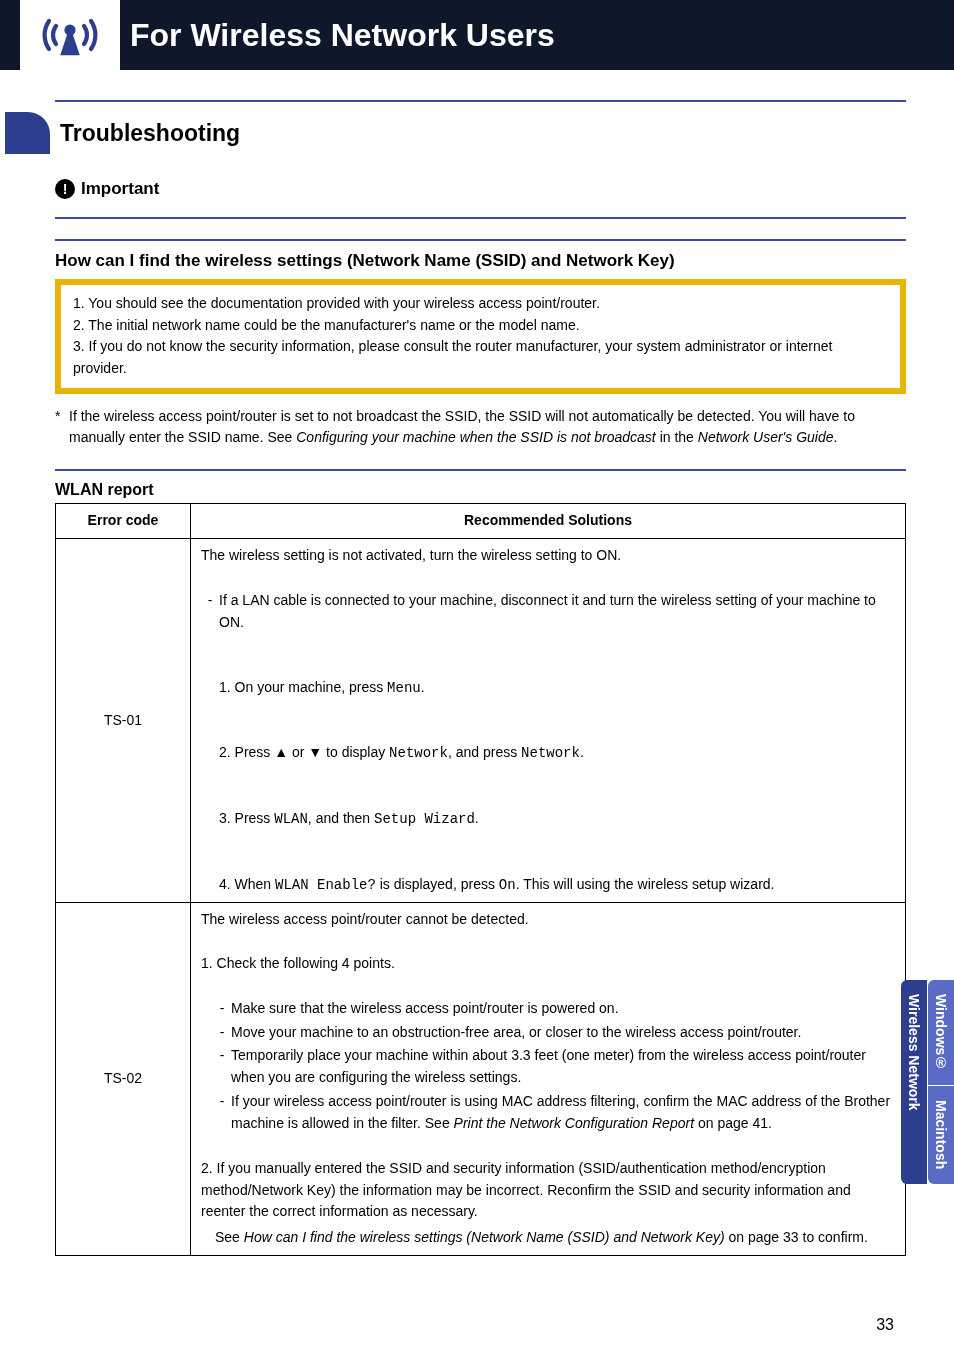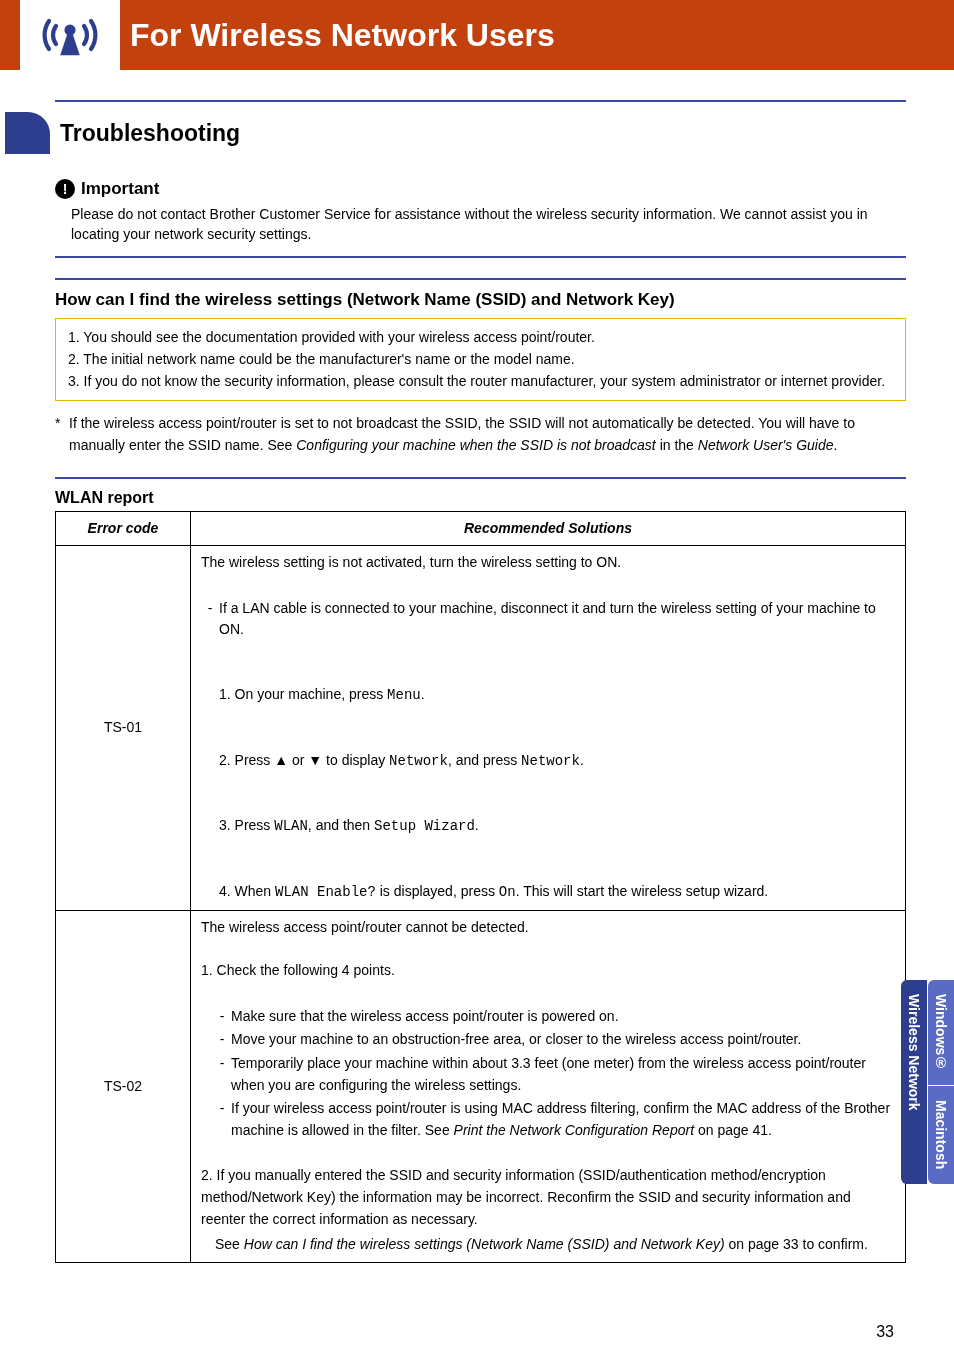--- a/index.html
+++ b/index.html
@@ -5,21 +5,21 @@
   * { box-sizing: border-box; margin: 0; padding: 0; }
   body {
     font-family: Arial, Helvetica, sans-serif;
     font-size: 14px;
     color: #000;
     background: #fff;
     width: 954px;
     position: relative;
   }
   .header-band {
-    background: #c2410c;
+    background: #0f172a;
     height: 70px;
     display: flex;
     align-items: center;
     padding-left: 20px;
     position: relative;
   }
   .header-icon {
     width: 100px;
     height: 70px;
     background: #fff;
@@ -81,42 +81,42 @@
     display:inline-flex; align-items:center; justify-content:center;
     font-size:14px; margin-right:6px;
   }
   .important-text { padding-left: 16px; line-height: 1.4; }
   .sub-heading {
     font-size: 17px;
     font-weight: bold;
     margin: 6px 0 8px 0;
   }
   .framed-box {
-    border: 1px solid #eab308;
+    border: 6px solid #eab308;
     padding: 8px 12px;
     margin-bottom: 12px;
     line-height: 1.55;
   }
   .bullets { padding-left: 0; line-height: 1.55; }
   .bullets li { list-style: none; margin-bottom: 4px; }
   .bullets .ast { display:inline-block; width: 14px; }
   .wlan-heading { font-size: 16px; font-weight: bold; margin-bottom: 4px; }
   .wlan-intro { line-height: 1.45; margin-bottom: 10px; }
   table.err {
     width: 100%;
     border-collapse: collapse;
     font-size: 14px;
   }
   table.err th, table.err td {
     border: 1px solid #000;
     padding: 6px 10px;
     vertical-align: top;
     line-height: 1.55;
   }
-  table.err th { font-weight: bold; text-align: center; font-style: italic; }
+  table.err th { font-weight: bold; text-align: center; }
   table.err td.code { text-align: center; vertical-align: middle; width: 135px; }
   .mono { font-family: "Courier New", monospace; }
   .dash-item { display:flex; margin: 2px 0; }
   .dash-item .dash { width: 18px; flex: 0 0 18px; text-align:center; }
   .dash-item .txt { flex: 1; }
   .num-item { padding-left: 8px; margin-top: 43px; }
   .italic { font-style: italic; }
 
   .side-tabs {
     position: absolute;
@@ -169,21 +169,20 @@
   <div class="section-heading-row">
     <div class="section-marker"></div>
     <div class="section-heading">Troubleshooting</div>
   </div>
 
   <div class="important-box">
     <div class="important-label">
       <span class="bang">!</span>
       <span>Important</span>
     </div>
-    <div class="important-text">Please do not contact Brother Customer Service for assistance without the wireless security information. We cannot assist you in locating your network security settings.</div>
   </div>
 
   <hr class="divider">
   <div class="sub-heading">How can I find the wireless settings (Network Name (SSID) and Network Key)</div>
 
   <div class="framed-box">
     <div>1. You should see the documentation provided with your wireless access point/router.</div>
     <div>2. The initial network name could be the manufacturer's name or the model name.</div>
     <div style="padding-left:0; text-indent:0;">3. If you do not know the security information, please consult the router manufacturer, your system administrator or internet provider.</div>
   </div>
@@ -220,21 +219,21 @@
           <div class="num-item" style="padding-left:18px;">
             <span>1. On your machine, press </span><span class="mono">Menu</span><span>.</span>
           </div>
           <div class="num-item" style="padding-left:18px;">
             <span>2. Press ▲ or ▼ to display </span><span class="mono">Network</span><span>, and press </span><span class="mono">Network</span><span>.</span>
           </div>
           <div class="num-item" style="padding-left:18px;">
             <span>3. Press </span><span class="mono">WLAN</span><span>, and then </span><span class="mono">Setup Wizard</span><span>.</span>
           </div>
           <div class="num-item" style="padding-left:18px;">
-            <span>4. When </span><span class="mono">WLAN Enable?</span><span> is displayed, press </span><span class="mono">On</span><span>. This will start the wireless setup wizard.</span>
+            <span>4. When </span><span class="mono">WLAN Enable?</span><span> is displayed, press </span><span class="mono">On</span><span>. This will using the wireless setup wizard.</span>
           </div>
         </td>
       </tr>
       <tr>
         <td class="code">TS-02</td>
         <td>
           <div>The wireless access point/router cannot be detected.</div>
           <br>
           <div>1. Check the following 4 points.</div>
           <br>

